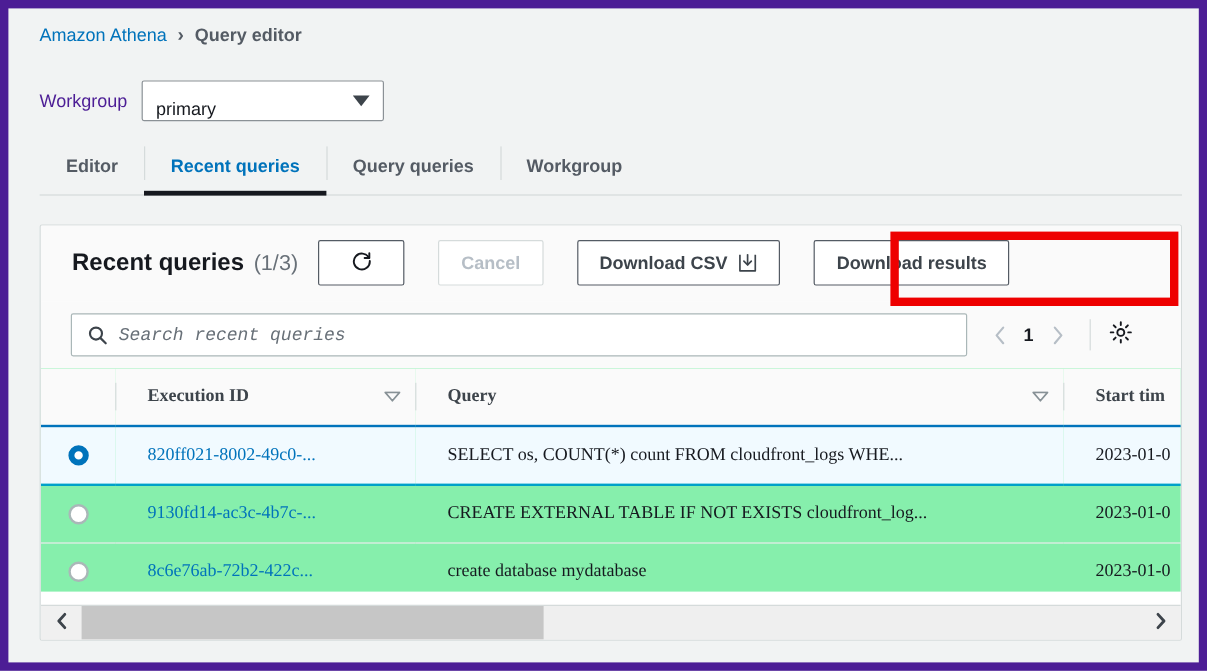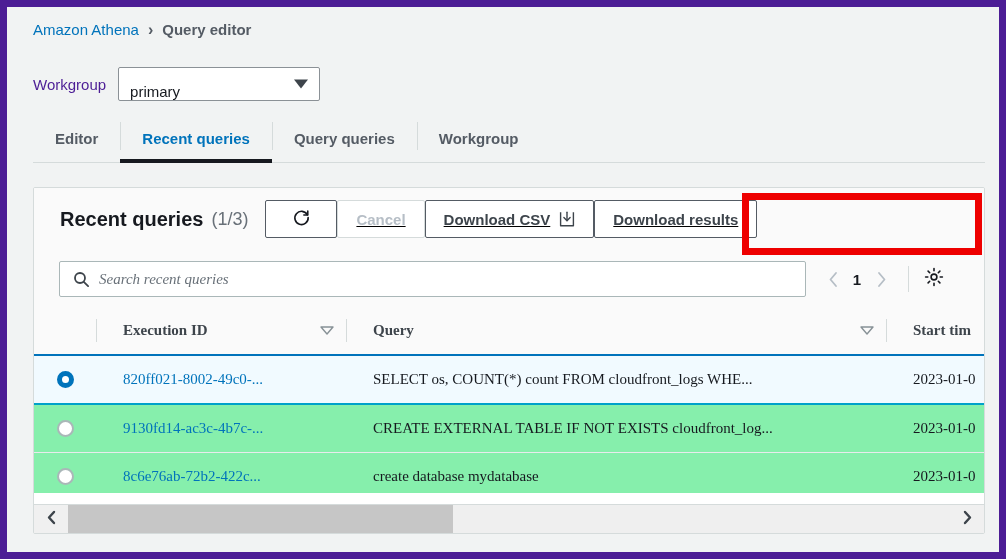--- a/index.html
+++ b/index.html
@@ -168,22 +168,21 @@
   }
   .card-count {
     font-size: 18px;
     color: #687078;
     margin-left: 8px;
     white-space: nowrap;
   }
   .header-actions {
     display: flex;
     margin-left: 17px;
-    gap: 0;
-    text-decoration: underline;
+    gap: 28px;
   }
   .btn {
     box-sizing: border-box;
     height: 38px;
     background: #ffffff;
     border: 1px solid #545b64;
     border-radius: 2px;
     display: flex;
     align-items: center;
     justify-content: center;
@@ -247,21 +246,21 @@
   .search-glyph {
     flex: 0 0 auto;
     display: inline-flex;
     margin-right: 9px;
   }
   .search-input {
     border: none;
     outline: none;
     background: transparent;
     font-size: 15px;
-    font-family: Liberation Serif, serif;
+    font-family: Liberation Mono, monospace;
     color: #0f766e;
     width: 640px;
     padding: 0;
   }
   .search-input::placeholder {
     color: #687078;
     font-style: italic;
     opacity: 1;
   }
 

